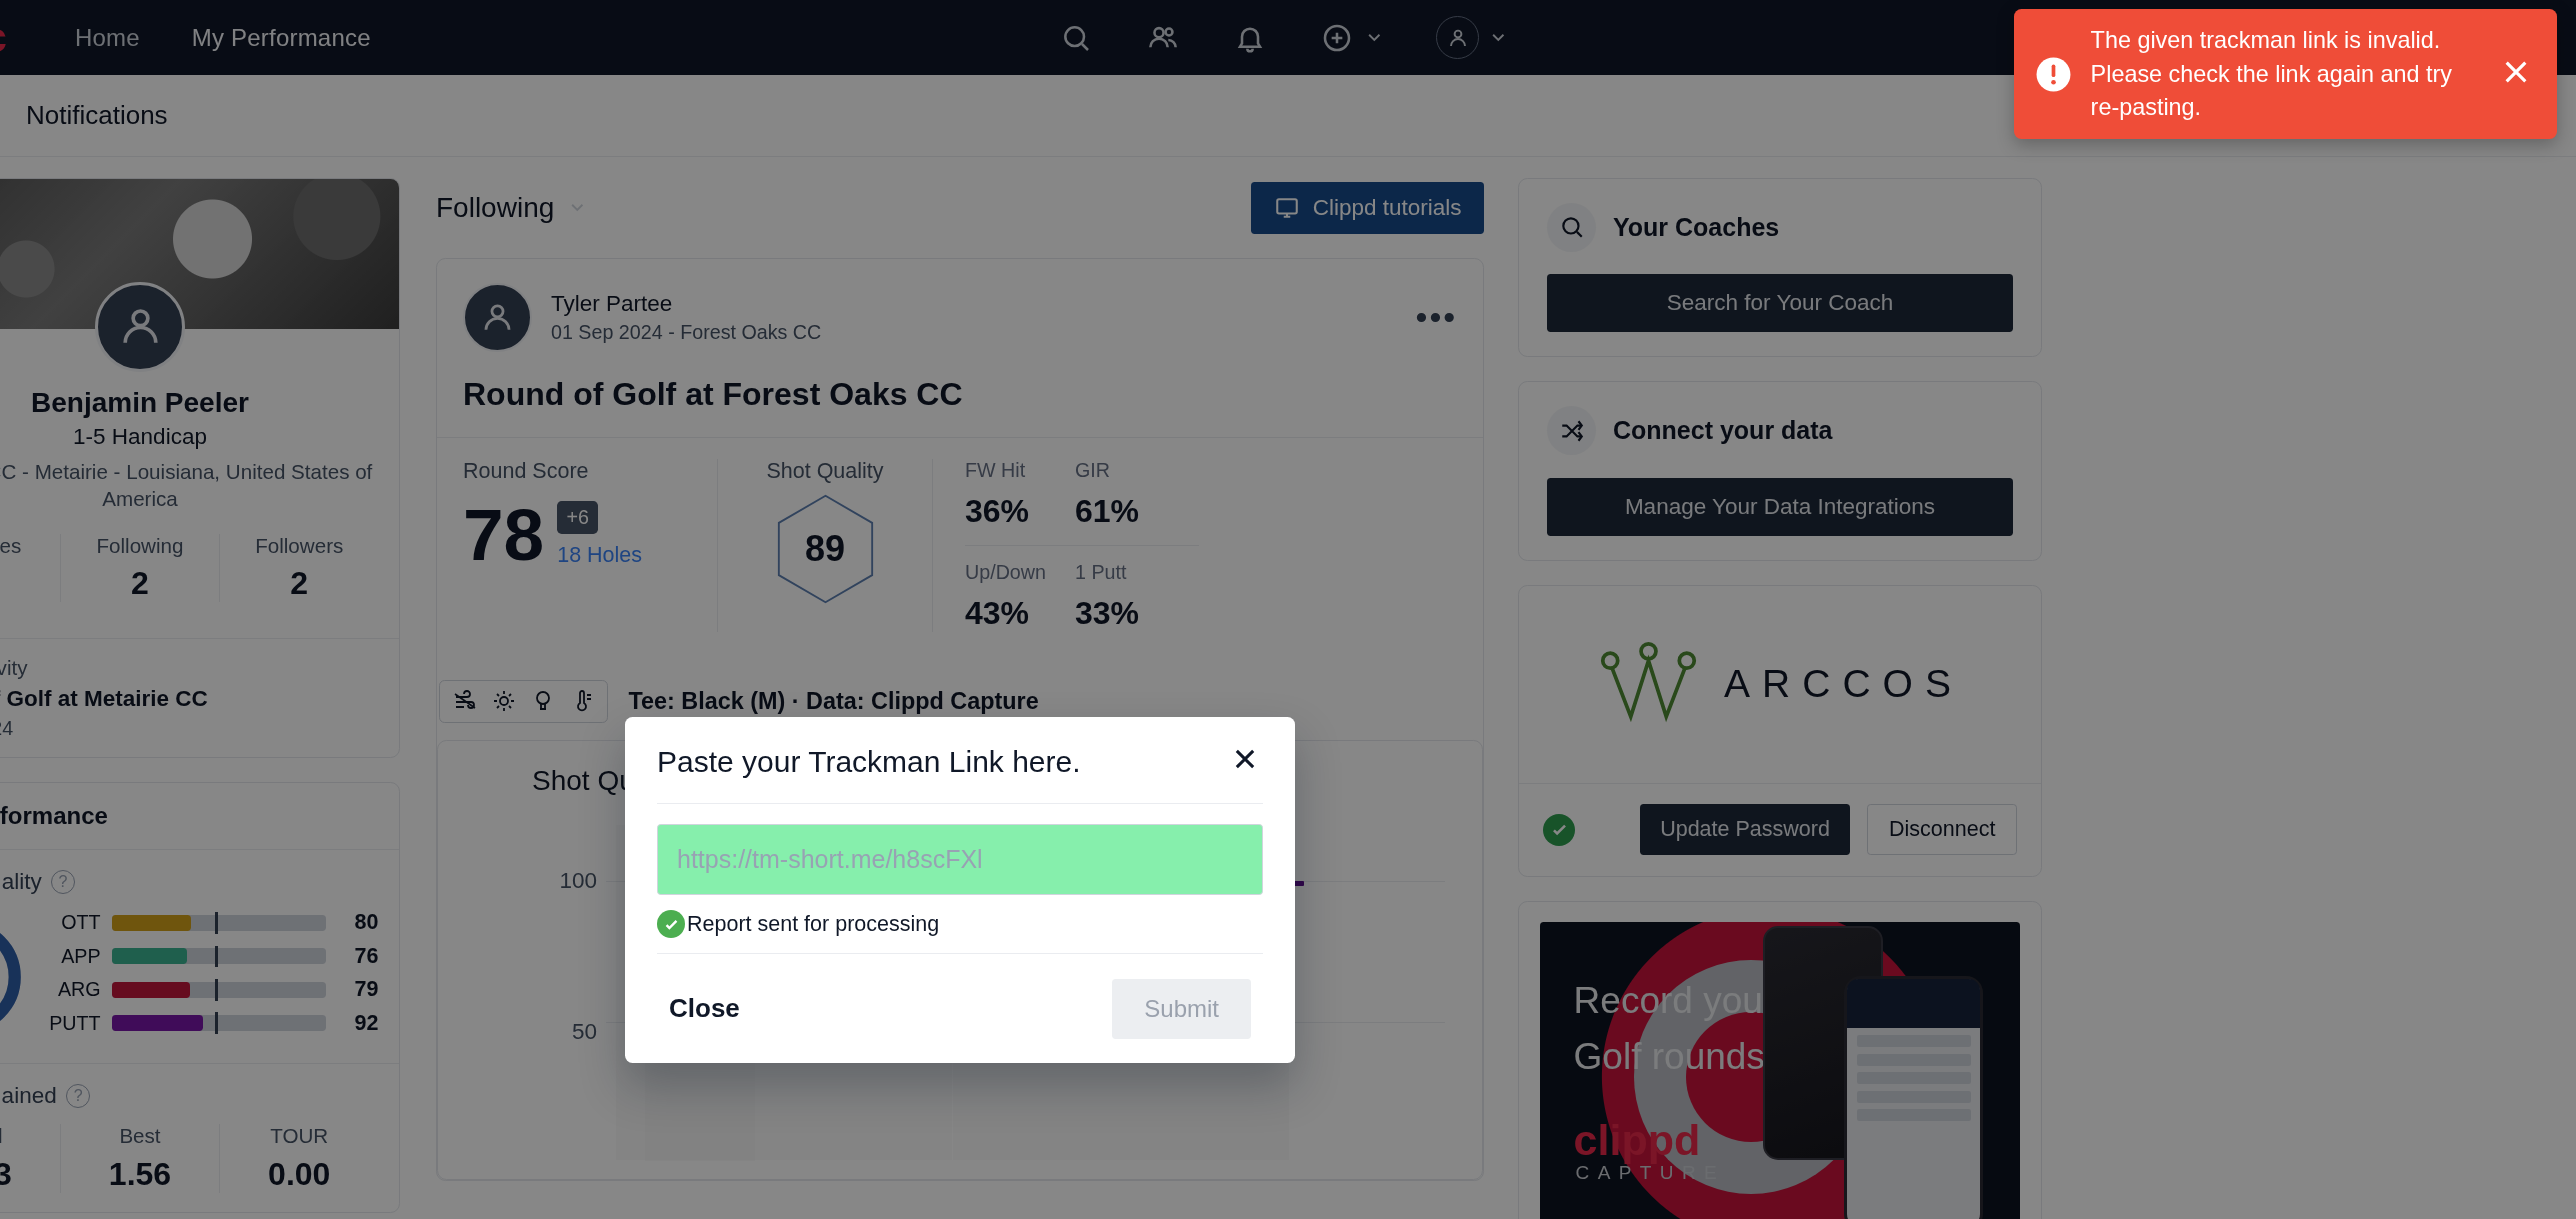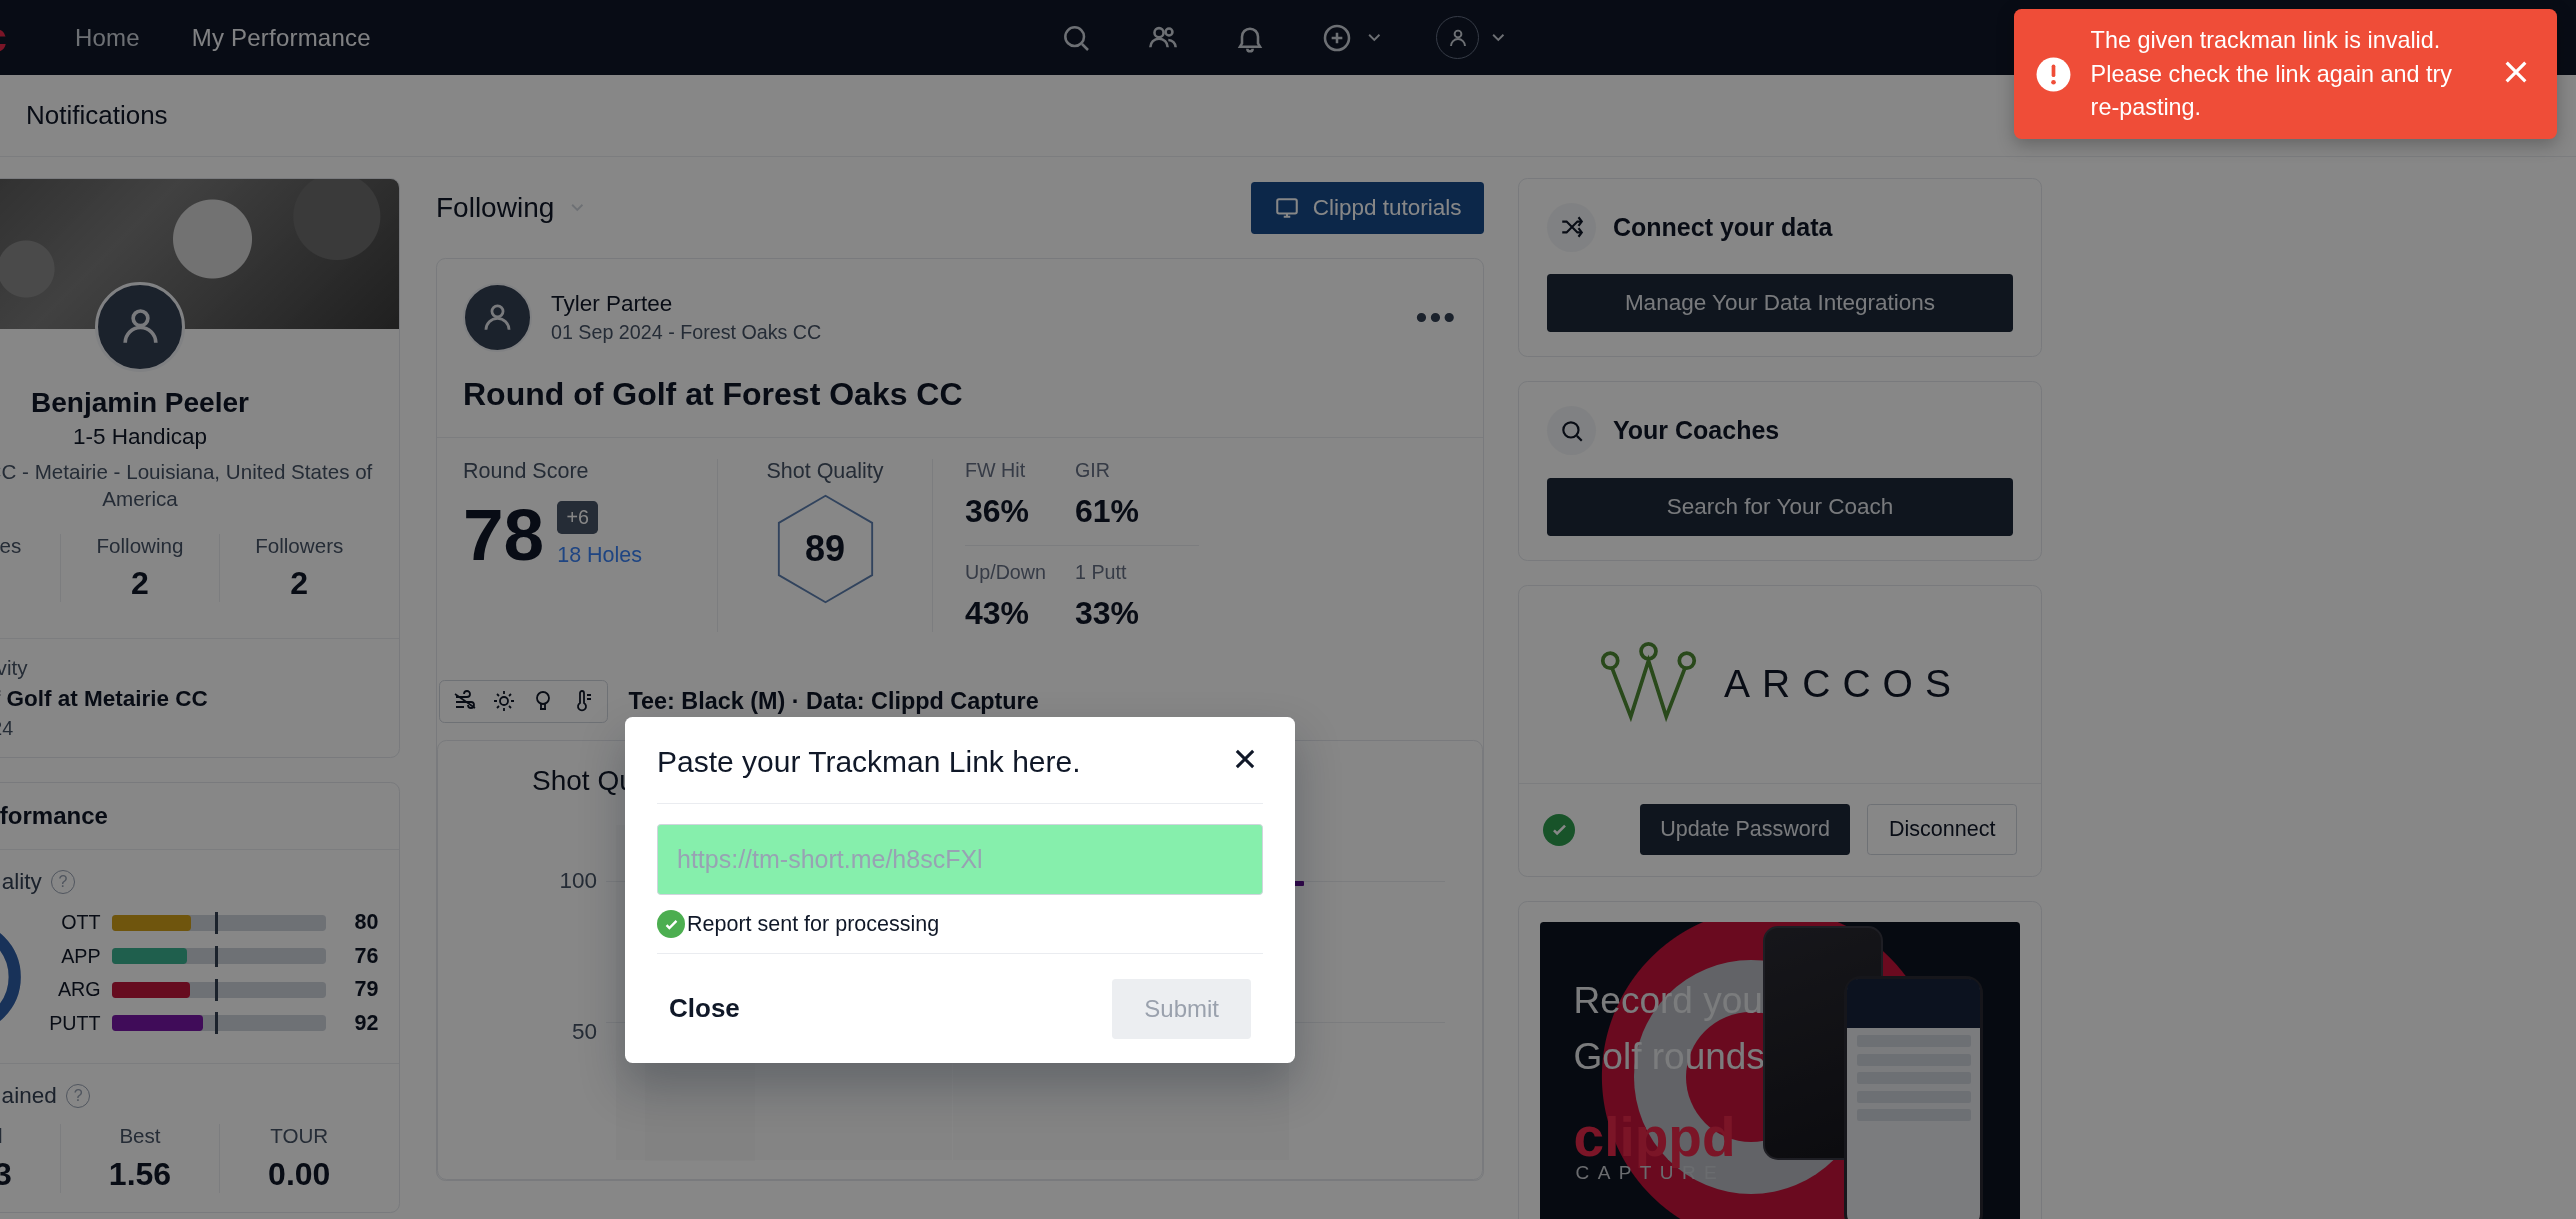--- a/index.html
+++ b/index.html
@@ -206,21 +206,21 @@
     background: radial-gradient(circle at 48% 50%, #c8143c 0 168px, #0d1420 169px),
                 linear-gradient(180deg,#0d1420,#0d1420);
   }
   .promo-c {
     position: absolute; left: 44%; top: 50%; transform: translate(-50%,-50%);
     width: 234px; height: 234px; border-radius: 50%;
     border: 52px solid #b9bcc2; border-right-color: transparent;
   }
   .promo-t1 { position: absolute; left: 34px; top: 58px; font-size: 37px; color: #e8eaed; }
   .promo-t2 { position: absolute; left: 34px; top: 114px; font-size: 37px; color: #e8eaed; }
-  .promo-brand { position: absolute; left: 34px; top: 183px; font-size: 55px; font-weight: 700; color: #e8294a; }
+  .promo-brand { position: absolute; left: 34px; top: 194px; font-size: 43px; font-weight: 700; color: #e8294a; }
   .promo-sub { position: absolute; left: 36px; top: 240px; font-size: 19px; letter-spacing: 8.4px; color: #c9ccd2; }
   .promo-phone1 { position: absolute; right: 137px; top: 3.7px; width: 120px; height: 234px; border-radius: 15px; background: linear-gradient(160deg,#2b2b33,#16161c); border: 2.8px solid #3a3a44; }
   .promo-phone2 { position: absolute; right: 37px; top: 54px; width: 139px; height: 255px; border-radius: 17px; background: #e9ebef; border: 3.7px solid #2b2b33; }
   .pp2-top { height: 49px; background: #17233c; border-radius: 11.2px 11.2px 0 0; }
   .pp2-row { height: 12px; margin: 6.6px 9.4px; background: #cfd4dc; border-radius: 1.9px; }
 
   
   .overlay { position: absolute; top: 0; left: 0; width: 2576px; height: 1220px; background: rgba(0,0,0,.47); z-index: 60; }
   .modal {
     position: absolute; left: 625px; top: 717px; width: 670px; height: 346px;
@@ -502,40 +502,40 @@
           </div>
         </div>
       </div>
 
       <div class="col-right">
 
         <div class="rcard">
           <div class="rhead">
             <span class="rico">
               <svg viewBox="0 0 24 24" fill="none" stroke="currentColor" stroke-width="2">
-                  <path d="M3 7h4l10 10h4M3 17h4l10-10h4"></path>
-                  <path d="M18 3l3 4-3 4M18 13l3 4-3 4"></path>
+                  <circle cx="11" cy="11" r="7"></circle>
+                  <path d="M16.5 16.5L21 21"></path>
                 </svg>
             </span>
-            <span class="rtitle">Connect your data</span>
-          </div>
-          <button class="dark-btn">Manage Your Data Integrations</button>
+            <span class="rtitle">Your Coaches</span>
+          </div>
+          <button class="dark-btn">Search for Your Coach</button>
         </div>
 
         <div class="rcard">
           <div class="rhead">
             <span class="rico">
               <svg viewBox="0 0 24 24" fill="none" stroke="currentColor" stroke-width="2">
-                  <circle cx="11" cy="11" r="7"></circle>
-                  <path d="M16.5 16.5L21 21"></path>
+                  <path d="M3 7h4l10 10h4M3 17h4l10-10h4"></path>
+                  <path d="M18 3l3 4-3 4M18 13l3 4-3 4"></path>
                 </svg>
             </span>
-            <span class="rtitle">Your Coaches</span>
-          </div>
-          <button class="dark-btn">Search for Your Coach</button>
+            <span class="rtitle">Connect your data</span>
+          </div>
+          <button class="dark-btn">Manage Your Data Integrations</button>
         </div>
 
         <div class="arccos-card">
           <div class="arccos-logo">
             <svg width="103" height="84" viewBox="0 0 110 90" fill="none" stroke="#4e8a33" stroke-width="4">
               <circle cx="14" cy="20" r="8"></circle>
                 <circle cx="55" cy="10" r="8"></circle>
                 <circle cx="96" cy="20" r="8"></circle>
               <path d="M16 28L36 80 55 20 74 80 94 28"></path>
             </svg>

